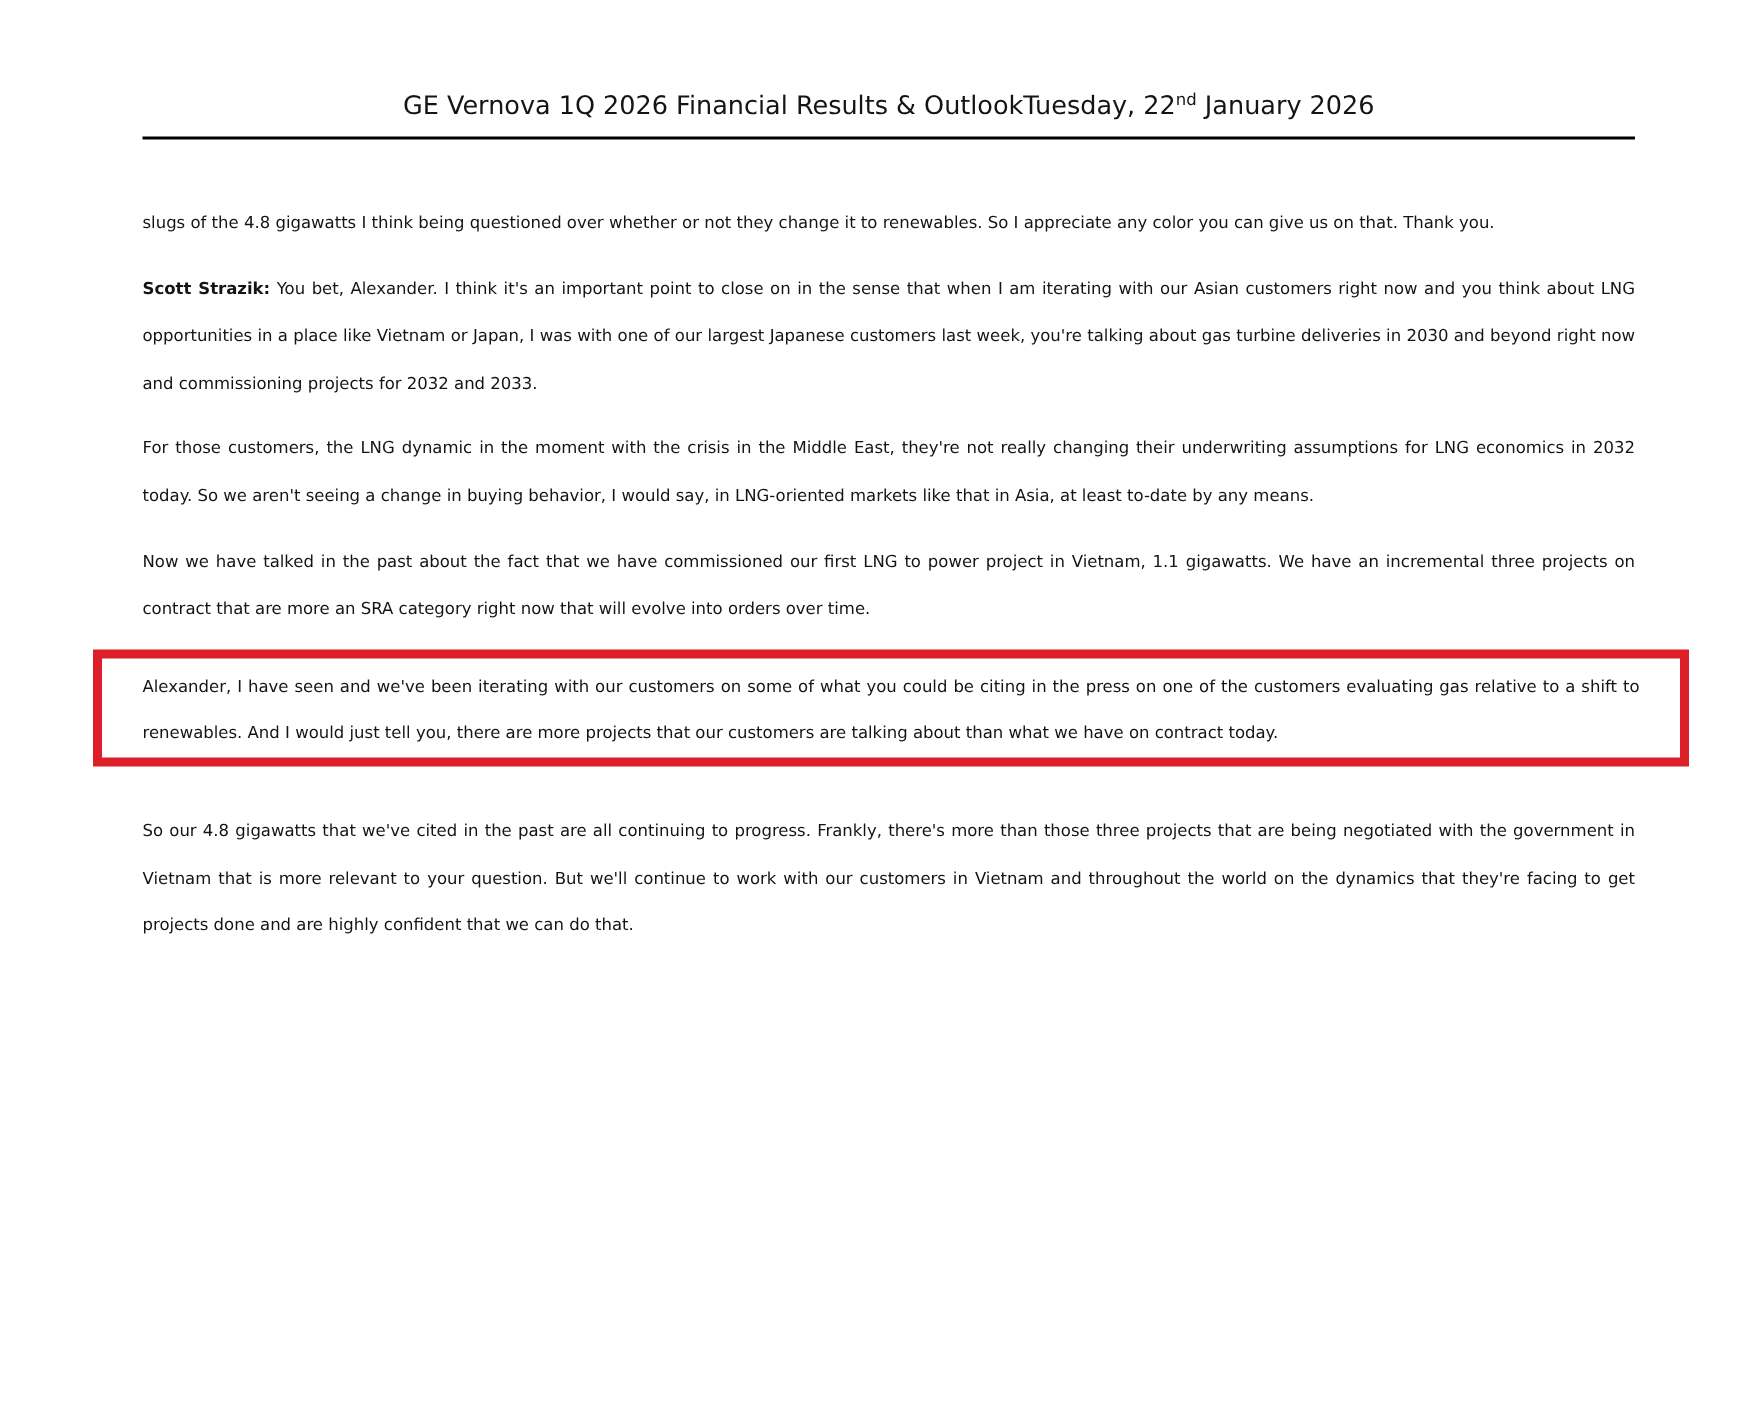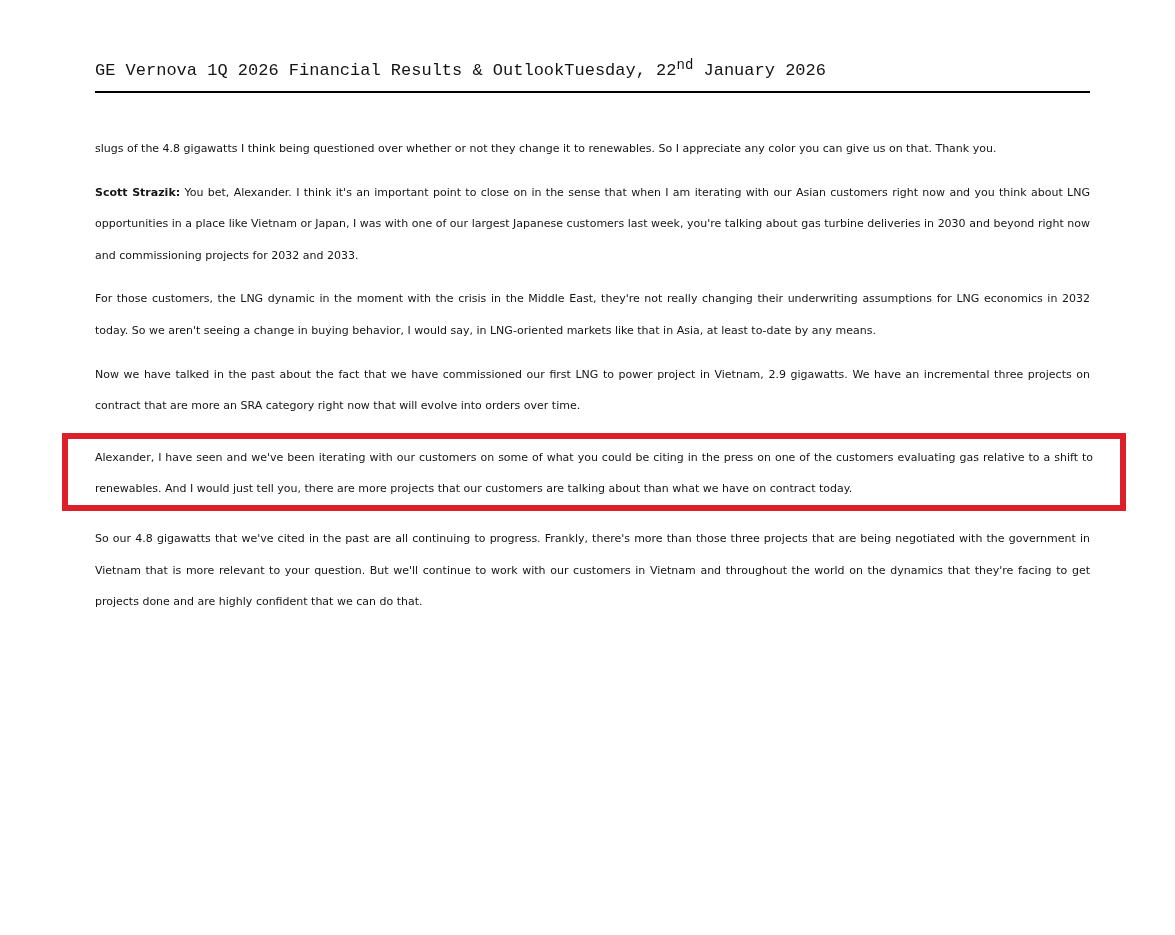--- a/index.html
+++ b/index.html
@@ -13,50 +13,49 @@
     overflow: hidden;
     font-family: "DejaVu Sans", "Liberation Sans", sans-serif;
     color: #141414;
     -webkit-font-smoothing: antialiased;
   }
   .page {
     padding: 0 85px 0 95px;
   }
   .hdr {
     display: flex;
-    justify-content: flex-start;
+    justify-content: center;
     align-items: flex-end;
     padding-top: 60px;
     padding-bottom: 9px;
     border-bottom: 2px solid #000000;
     font-size: 17px;
     line-height: 22px;
     white-space: nowrap;
-    font-family: Liberation Mono, monospace;
   }
   .hdr-date sup {
-    font-size: 14px;
+    font-size: 11px;
     line-height: 0;
     vertical-align: 6px;
   }
   .body-text {
     padding-top: 40px;
     font-size: 11px;
     line-height: 31.6px;
     text-align: justify;
   }
   .para {
     margin: 0 0 12px 0;
   }
   .speaker {
     font-weight: bold;
   }
   .highlight-box {
     border: 6px solid #dc1f28;
-    margin: -1px -36px 12px -33px;
+    margin: -1px -36px 27px -33px;
     padding: 3px 27px 0 27px;
   }
   .highlight-box .para {
     margin: 0;
   }
 </style>
 </head>
 <body>
 
 <div class="page">
@@ -67,21 +66,21 @@
   </header>
 
   <main class="body-text">
 
     <p class="para">slugs of the 4.8 gigawatts I think being questioned over whether or not they change it to renewables.  So I appreciate any color you can give us on that.  Thank you.</p>
 
     <p class="para"><strong class="speaker">Scott Strazik:</strong> <span>You bet, Alexander.  I think it's an important point to close on in the sense that when I am iterating with our Asian customers right now and you think about LNG opportunities in a place like Vietnam or Japan, I was with one of our largest Japanese customers last week, you're talking about gas turbine deliveries in 2030 and beyond right now and commissioning projects for 2032 and 2033.</span></p>
 
     <p class="para">For those customers, the LNG dynamic in the moment with the crisis in the Middle East, they're not really changing their underwriting assumptions for LNG economics in 2032 today.  So we aren't seeing a change in buying behavior, I would say, in LNG-oriented markets like that in Asia, at least to-date by any means.</p>
 
-    <p class="para">Now we have talked in the past about the fact that we have commissioned our first LNG to power project in Vietnam, 2.9 gigawatts.  We have an incremental three projects on contract that are more an SRA category right now that will evolve into orders over time.</p>
+    <p class="para">Now we have talked in the past about the fact that we have commissioned our first LNG to power project in Vietnam, 1.1 gigawatts.  We have an incremental three projects on contract that are more an SRA category right now that will evolve into orders over time.</p>
 
     <div class="highlight-box">
       <p class="para">Alexander, I have seen and we've been iterating with our customers on some of what you could be citing in the press on one of the customers evaluating gas relative to a shift to renewables.  And I would just tell you, there are more projects that our customers are talking about than what we have on contract today.</p>
     </div>
 
     <p class="para">So our 4.8 gigawatts that we've cited in the past are all continuing to progress.  Frankly, there's more than those three projects that are being negotiated with the government in Vietnam that is more relevant to your question.  But we'll continue to work with our customers in Vietnam and throughout the world on the dynamics that they're facing to get projects done and are highly confident that we can do that.</p>
 
   </main>
 </div>
 

